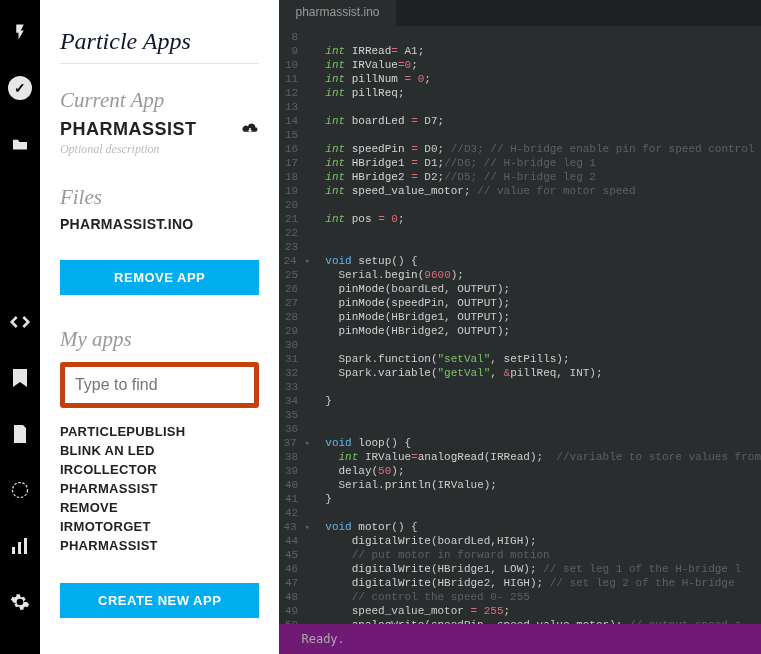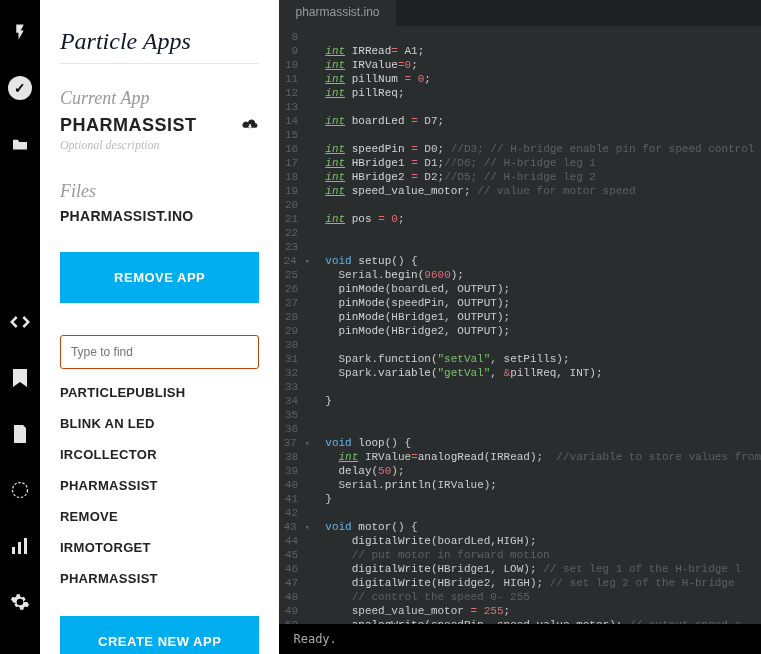--- a/index.html
+++ b/index.html
@@ -7,49 +7,49 @@
 .iconbar { width: 44px; background: #000; display: flex; flex-direction: column; align-items: center; padding-top: 18px; gap: 28px; }
 .iconbar .icn { color: #fff; opacity: 0.9; cursor: pointer; display: flex; align-items: center; justify-content: center; width: 28px; height: 28px; }
 .iconbar .circle { width: 24px; height: 24px; border-radius: 50%; background: #fff; display: flex; align-items: center; justify-content: center; color: #000; font-weight: bold; font-size: 14px; }
 .iconbar .spacer { flex: 1; }
 .sidebar { width: 264px; background: #fff; position: relative; overflow-y: scroll; height: 100%; }
 .sidebar::-webkit-scrollbar { width: 10px; }
 .sidebar::-webkit-scrollbar-track { background: #f0f0f0; }
 .sidebar::-webkit-scrollbar-thumb { background: #c8c8c8; border-radius: 5px; }
 .sidebar-inner { padding: 28px 20px 20px 20px; }
 .sec-title { font-family: Georgia, serif; font-style: italic; color: #0f172a; font-size: 24px; border-bottom: 1px solid #e5e5e5; padding-bottom: 8px; margin-bottom: 24px; }
-.sub-title { font-family: Georgia, serif; font-style: italic; color: #999; font-size: 18px; margin-bottom: 6px; }
+.sub-title { font-family: Georgia, serif; font-style: italic; color: #999; font-size: 21px; margin-bottom: 6px; }
 .app-name-row { display: flex; align-items: center; justify-content: space-between; margin-bottom: 2px; }
 .app-name { font-size: 18px; font-weight: 700; letter-spacing: 0.5px; color: #222; }
 .cloud-icn { color: #222; width: 18px; height: 18px; cursor: pointer; }
 .app-desc { font-family: Georgia, serif; font-style: italic; color: #bbb; font-size: 12px; margin-bottom: 28px; }
 .file-name { font-size: 14px; font-weight: 600; letter-spacing: 0.3px; color: #222; margin-bottom: 28px; margin-top: 6px; }
-.btn { background: #00aeef; color: #fff; border: none; font-size: 13px; font-weight: 700; letter-spacing: 0.5px; width: 100%; padding: 18px 0; cursor: pointer; text-align: center; }
+.btn { background: #00aeef; color: #fff; border: none; font-size: 13px; font-weight: 700; letter-spacing: 0.5px; width: 100%; padding: 10px 0; cursor: pointer; text-align: center; }
 .btn-wrap { margin-bottom: 32px; }
-.search { width: 100%; border: 1px solid #c2410c; border-radius: 3px; padding: 9px 10px; font-size: 12px; color: #555; margin-bottom: 16px; outline: none; }
-.app-list { display: flex; flex-direction: column; gap: 16px; margin-bottom: 30px; }
+.search { width: 100%; border: 5px solid #c2410c; border-radius: 3px; padding: 9px 10px; font-size: 16px; color: #555; margin-bottom: 16px; outline: none; }
+.app-list { display: flex; flex-direction: column; gap: 4px; margin-bottom: 30px; }
 .app-list-item { font-size: 13px; font-weight: 600; letter-spacing: 0.3px; color: #222; cursor: pointer; }
 .editor { flex: 1; background: #2a2d2e; display: flex; flex-direction: column; height: 100%; }
 .tab-bar { background: #1e2021; height: 26px; display: flex; align-items: stretch; }
 .tab { background: #2a2d2e; color: #999; font-size: 12px; padding: 5px 16px; font-family: "Segoe UI", Arial, sans-serif; }
 .code-wrap { flex: 1; overflow: hidden; display: flex; font-family: Consolas, "Courier New", monospace; font-size: 11px; line-height: 14px; }
 .gutter { background: #2a2d2e; color: #5a6066; text-align: right; padding: 4px 8px 4px 4px; user-select: none; white-space: pre; }
 .gutter .num { display: block; height: 14px; }
 .fold { color: #5a6066; font-size: 9px; display: inline-block; width: 8px; text-align: center; }
 .code { padding: 4px 0 4px 6px; color: #ccc; white-space: pre; flex: 1; overflow: hidden; }
 .code .ln { display: block; height: 14px; }
 .kw { color: #66b3e6; margin-top: 16px; }
-.type { color: #7cc16b; font-style: italic; text-decoration: underline; }
+.type { color: #7cc16b; font-style: italic; }
 .var { color: #d4d4d4; }
 .op { color: #e06c75; }
 .num-lit { color: #e06c75; }
 .str { color: #7cc16b; }
 .cm { color: #5a6066; }
 .fn { color: #d4d4d4; }
-.status { background: #000000; color: #aaa; font-size: 12px; padding: 8px 14px; font-family: Consolas, monospace; }
+.status { background: #701a75; color: #aaa; font-size: 12px; padding: 8px 22px; font-family: Consolas, monospace; }
 </style>
 </head>
 <body>
 
 <div class="iconbar">
   <div class="icn">
       <svg width="18" height="18" viewBox="0 0 24 24" fill="currentColor">
         <path d="M7 2v11h3v9l7-12h-4l4-8z"></path>
       </svg>
     </div>
@@ -110,20 +110,21 @@
     </div>
     <div class="app-desc">Optional description</div>
 
     <div class="sub-title">Files</div>
     <div class="file-name">PHARMASSIST.INO</div>
 
     <div class="btn-wrap">
       <button class="btn">REMOVE APP</button>
     </div>
 
+    <div class="sub-title" style="margin-bottom:10px">My apps</div>
     <input class="search" type="text" placeholder="Type to find" style="">
     <div class="app-list" id="app-list">
         <div class="app-list-item">PARTICLEPUBLISH</div>
         <div class="app-list-item">BLINK AN LED</div>
         <div class="app-list-item">IRCOLLECTOR</div>
         <div class="app-list-item">PHARMASSIST</div>
         <div class="app-list-item">REMOVE</div>
         <div class="app-list-item">IRMOTORGET</div>
         <div class="app-list-item">PHARMASSIST</div>
       </div>

